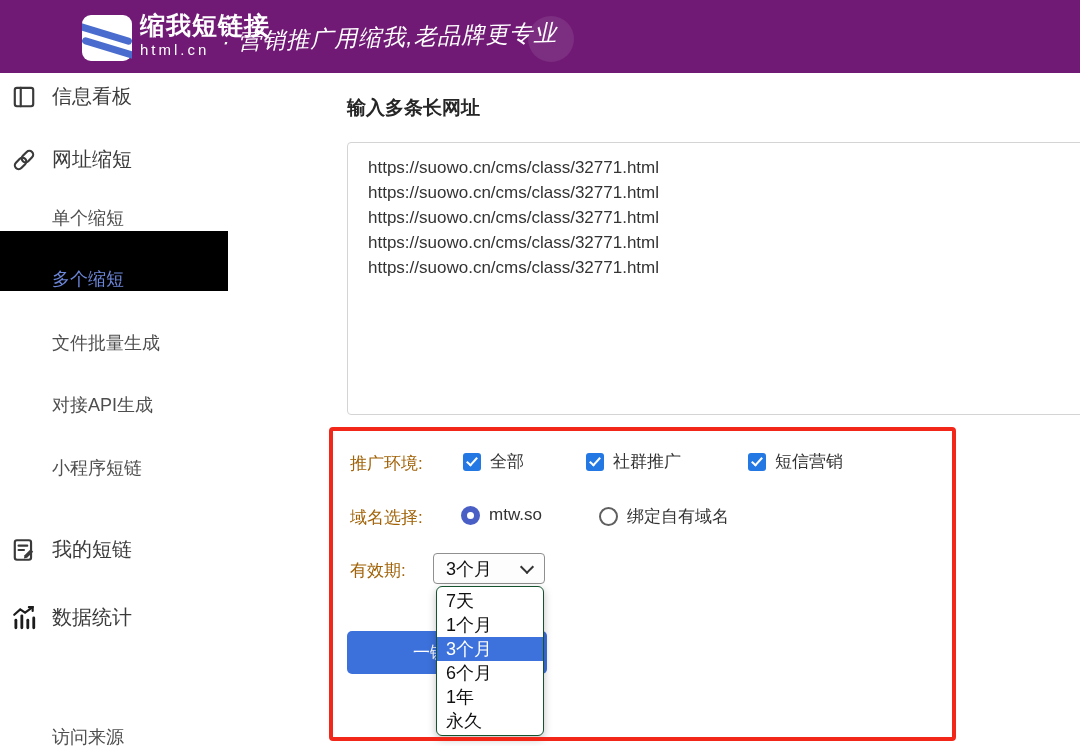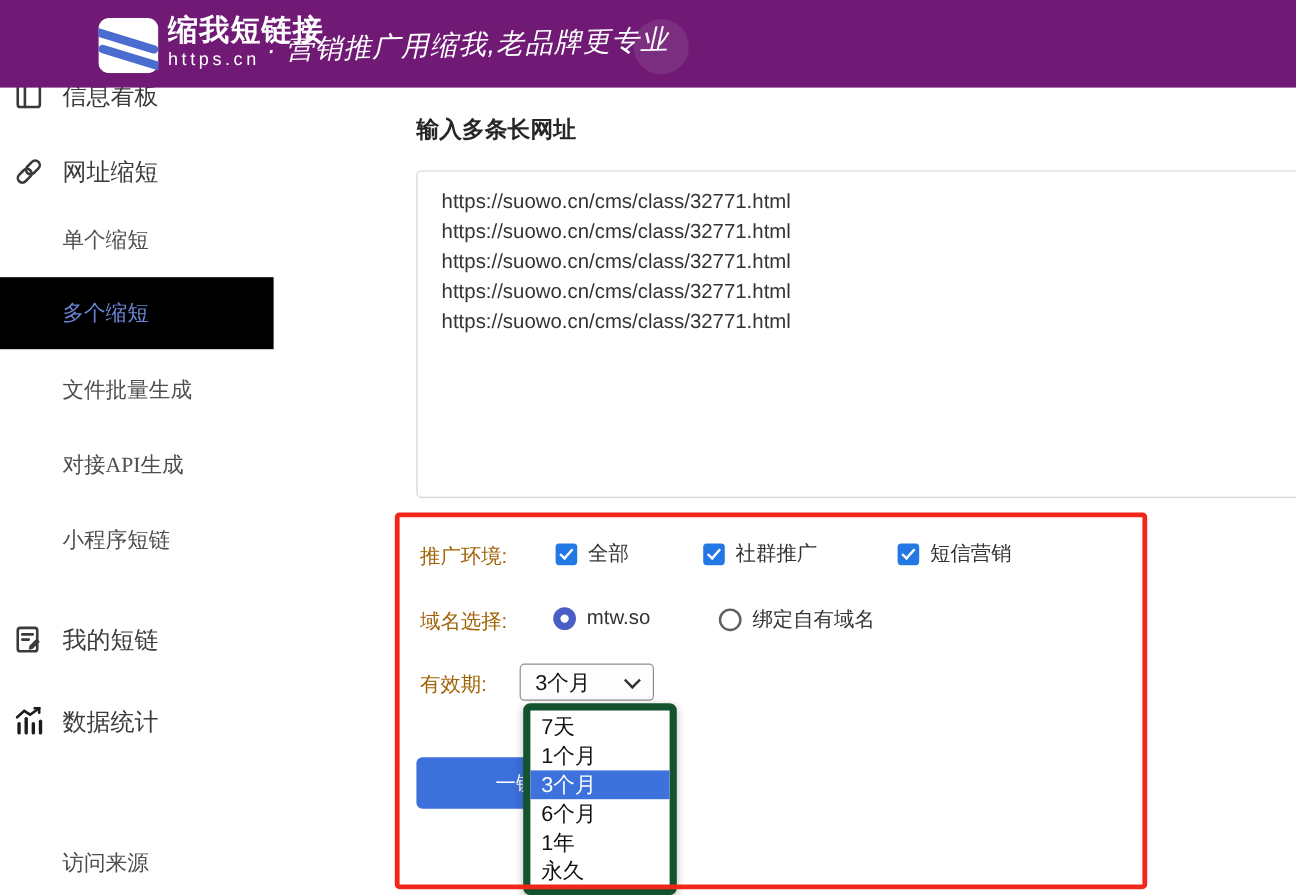--- a/index.html
+++ b/index.html
@@ -12,22 +12,22 @@
   .brand{position:absolute;left:140px;top:11px;color:#fff;}
   .brand-name{font-size:25px;font-weight:bold;letter-spacing:1px;line-height:28px;}
   .brand-domain{font-size:15px;letter-spacing:3px;margin-top:2px;}
   .tagline{position:absolute;left:222px;top:22px;color:#fff;font-size:23px;font-style:italic;
            transform:rotate(-1.5deg);white-space:nowrap;letter-spacing:1px;}
   .header-bokeh{position:absolute;left:528px;top:16px;width:46px;height:46px;border-radius:50%;
                 background:rgba(255,255,255,0.09);}
 
   
   .sidebar{position:absolute;left:0;top:0;width:228px;height:746px;background:#fff;z-index:10;}
-  .srow{position:absolute;left:0;width:228px;height:60px;display:flex;align-items:center;
-        box-sizing:border-box;cursor:pointer;font-family:Liberation Serif, serif;}
+  .srow{position:absolute;left:0;width:228px;height:60px;display:flex;align-items:flex-end;
+        box-sizing:border-box;cursor:pointer;}
   .srow.l1{font-size:20px;color:#3b3b3b;}
   .srow.l2{font-size:18px;color:#4e4e4e;padding-left:52px;}
   .srow.active{background:#000000;color:#6c86d9;}
   .sicon{width:26px;height:26px;margin-left:11px;margin-right:15px;flex:0 0 auto;}
   .sicon svg{width:26px;height:26px;display:block;}
 
   
   .page-title{position:absolute;left:347px;top:95px;font-size:19px;font-weight:bold;color:#262626;z-index:5;}
   .url-box{position:absolute;left:347px;top:142px;width:745px;height:273px;box-sizing:border-box;
            border:1px solid #d4d4d4;border-radius:4px;background:#fff;padding:12px 20px;
@@ -58,22 +58,22 @@
           border:1px solid #8f8f8f;border-radius:4px;background:#fdfdfd;display:flex;align-items:center;
           z-index:6;cursor:pointer;}
   .select-value{font-size:18px;color:#111;margin-left:12px;}
   .chev{width:8px;height:8px;border-right:2px solid #333;border-bottom:2px solid #333;
         transform:rotate(45deg);margin-left:auto;margin-right:12px;margin-top:-4px;}
 
   .submit-btn{position:absolute;left:347px;top:631px;width:200px;height:43px;background:#3c70db;
               border:none;border-radius:5px;color:#fff;font-size:17px;z-index:5;cursor:pointer;
               font-family:"Liberation Sans","DejaVu Sans",sans-serif;}
 
-  .dropdown{position:absolute;left:436px;top:586px;width:128px;box-sizing:border-box;background:#fff;
-            border:6px solid #14532d;border-radius:6px;box-shadow:0 3px 8px rgba(0,0,0,0.25);
+  .dropdown{position:absolute;left:436px;top:586px;width:108px;box-sizing:border-box;background:#fff;
+            border:1px solid #14532d;border-radius:6px;box-shadow:0 3px 8px rgba(0,0,0,0.25);
             padding:2px 0;z-index:20;}
   .opt{height:24px;line-height:24px;padding-left:9px;font-size:18px;color:#111;cursor:pointer;}
   .opt.highlighted{background:#3d72dc;color:#fff;}
 
   .red-annotation{position:absolute;left:329px;top:427px;width:627px;height:314px;box-sizing:border-box;
                   border:4px solid #f3261a;border-radius:4px;z-index:50;pointer-events:none;}
 </style>
 </head>
 <body>
 
@@ -207,19 +207,19 @@
   <header class="header">
     <span class="logo-mark">
       <svg viewBox="0 0 50 46">
         <rect x="0" y="0" width="50" height="46" rx="9" fill="#ffffff"></rect>
         <rect x="-5" y="15.5" width="56" height="7" rx="3.5" fill="#4a6cce" transform="rotate(17 23 19)"></rect>
         <rect x="-1" y="29.5" width="56" height="7" rx="3.5" fill="#4a6cce" transform="rotate(17 27 33)"></rect>
       </svg>
     </span>
     <span class="brand">
       <div class="brand-name">缩我短链接</div>
-      <div class="brand-domain">https.cn</div>
+      <div class="brand-domain">html.cn</div>
     </span>
     <span class="tagline">· 营销推广用缩我,老品牌更专业</span>
     <span class="header-bokeh"></span>
   </header>
 
 </div>
 
 </body></html>

